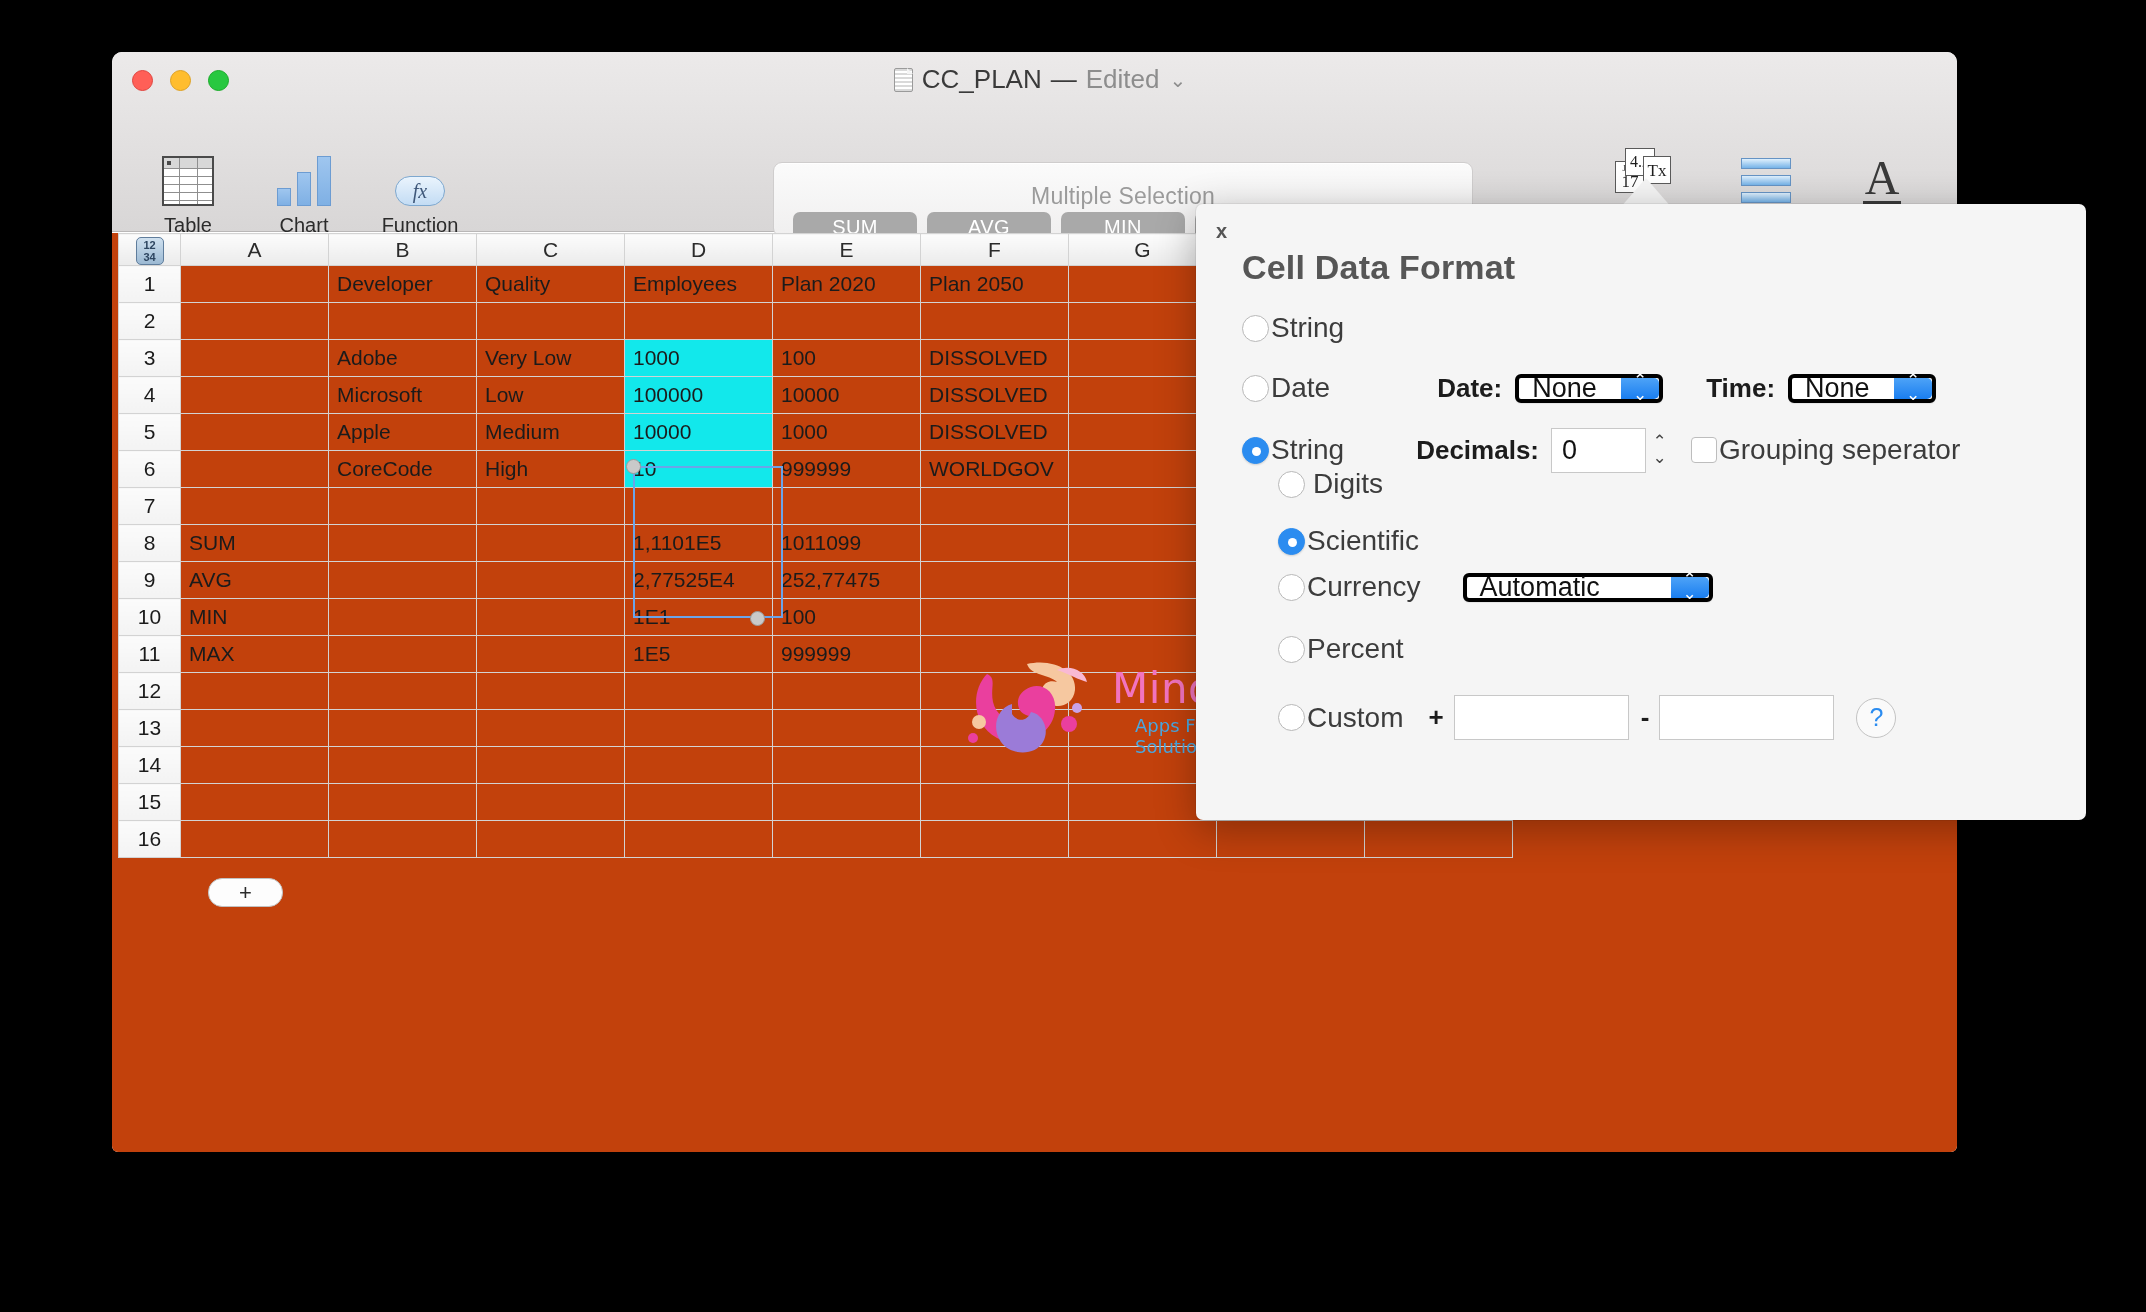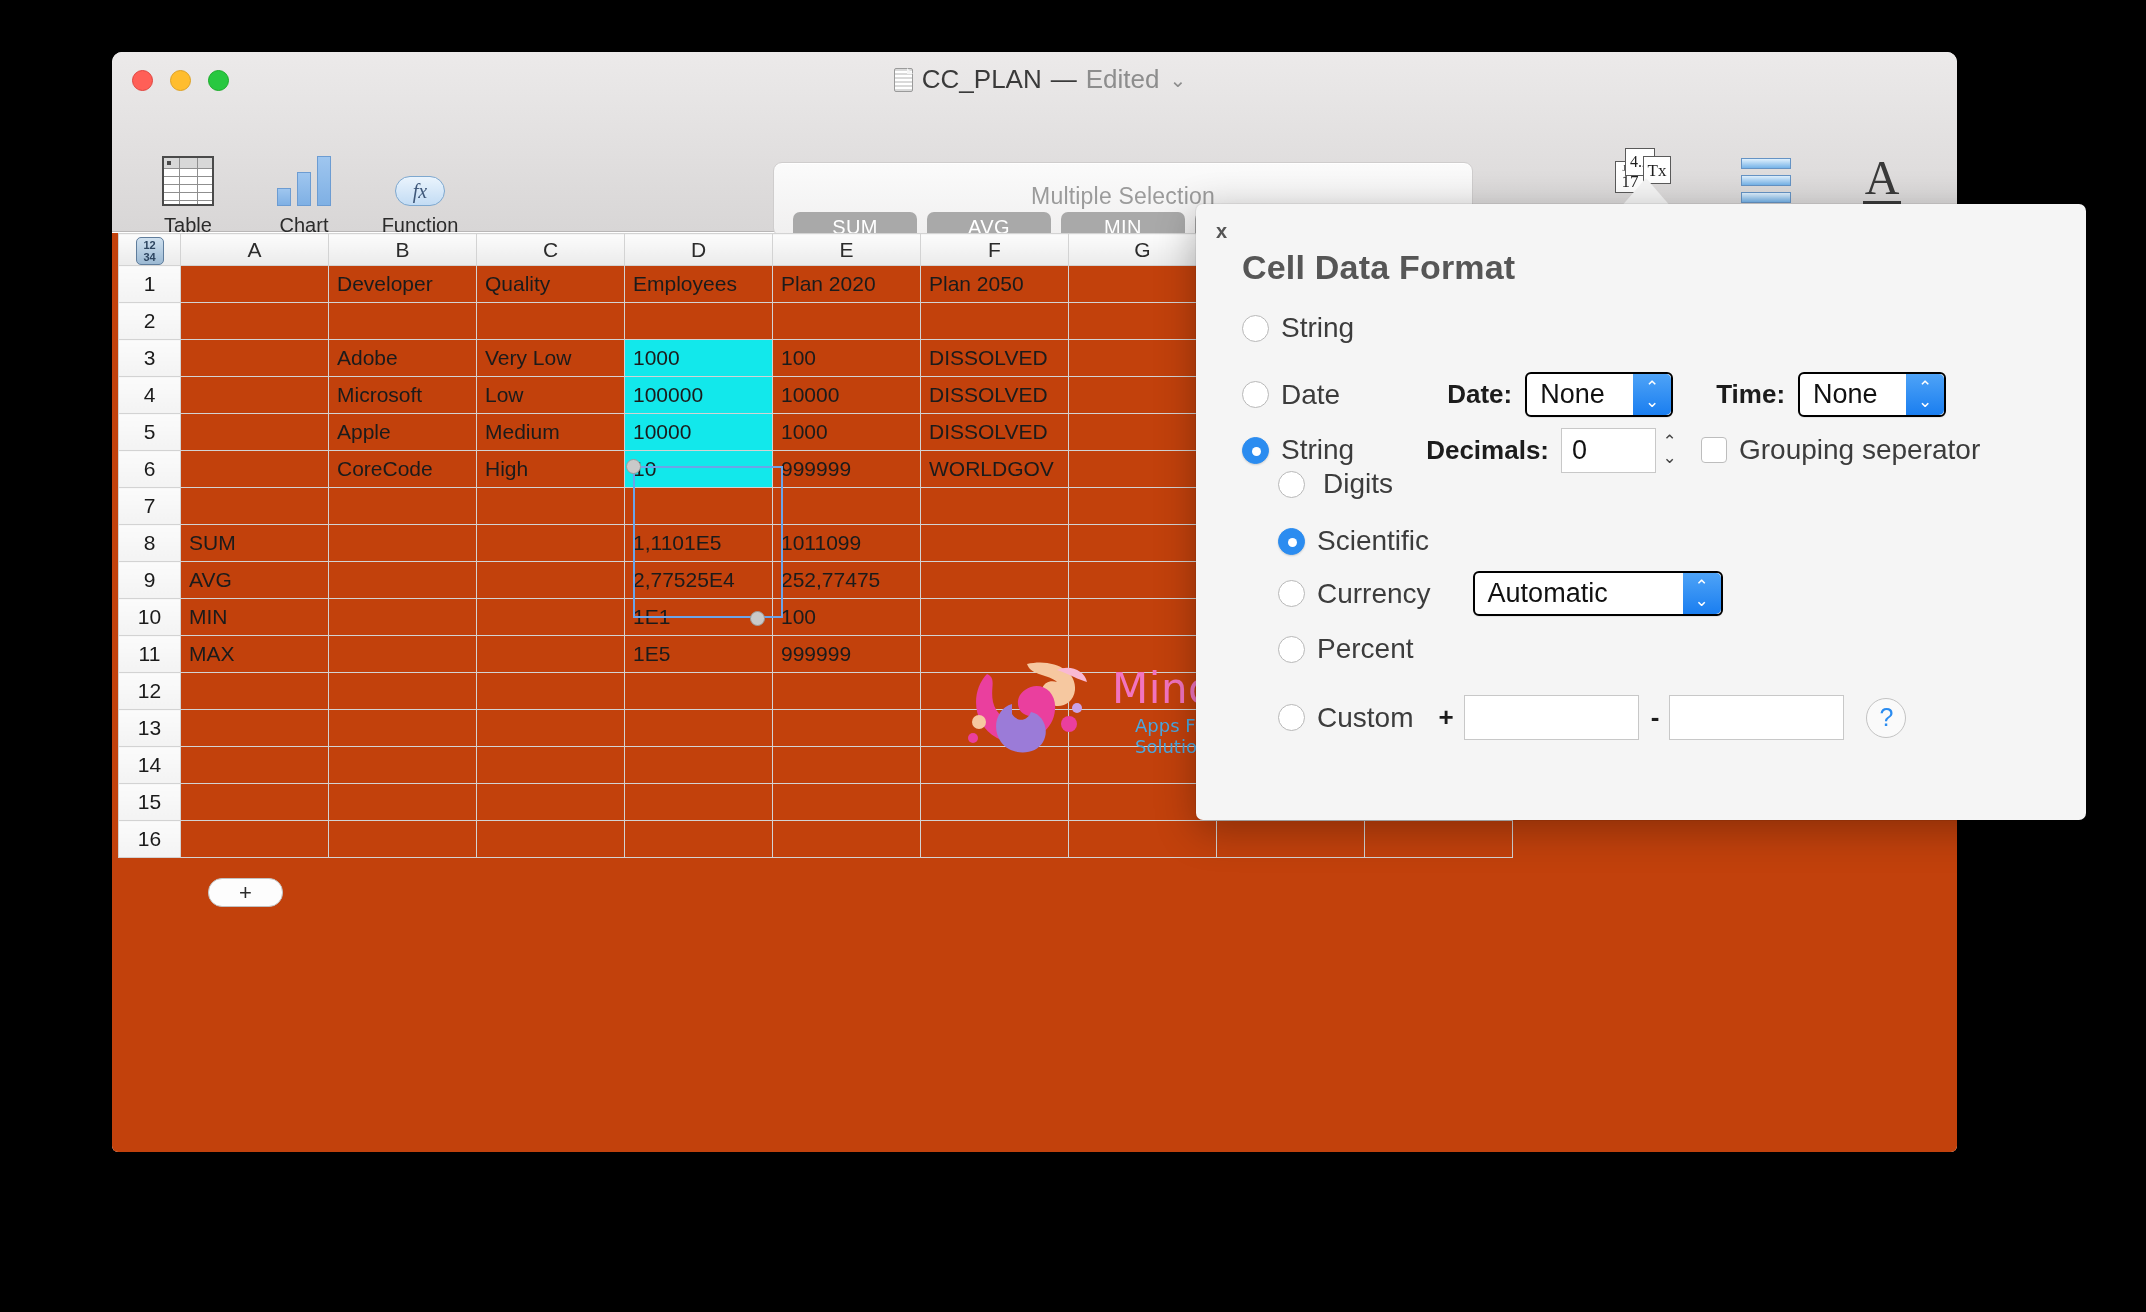--- a/index.html
+++ b/index.html
@@ -177,26 +177,26 @@
     font-size:34px; color:#565656; font-weight:bold; letter-spacing:.2px; }
 
   .row { position:absolute; left:46px; display:flex; align-items:center; }
 
   .radio { width:27px; height:27px; border-radius:50%; background:#fff;
     border:1px solid #b8b8b8; display:inline-block; position:relative; flex:none; }
   .radio.on { background:#2b8cf0; border-color:#2b8cf0;
     box-shadow:0 1px 2px rgba(0,0,0,.15); }
   .radio.on:after { content:""; position:absolute; left:9px; top:9px;
     width:9px; height:9px; border-radius:50%; background:#fff; }
-  .rlabel { font-size:28px; color:#3c3c3c; margin-left:12px; }
+  .rlabel { font-size:28px; color:#3c3c3c; margin-left:2px; }
 
   .fieldlabel { font-size:26px; color:#1c1c1c; font-weight:bold; }
 
   .popup {
-    height:45px; border:2px solid #000000; border-radius:6px; background:#fff;
+    height:29px; border:4px solid #000000; border-radius:6px; background:#fff;
     display:flex; align-items:center; position:relative;
     font-size:27px; color:#111; padding-left:13px;
     box-shadow:0 1px 1px rgba(0,0,0,.07);
   }
   .popup .arrows {
     position:absolute; right:0; top:0; bottom:0; width:38px;
     background:linear-gradient(to bottom,#4ea3f7,#1a7ef0);
     border-radius:0 5px 5px 0;
     display:flex; flex-direction:column; align-items:center; justify-content:center;
     color:#fff; font-size:17px; line-height:14px;

